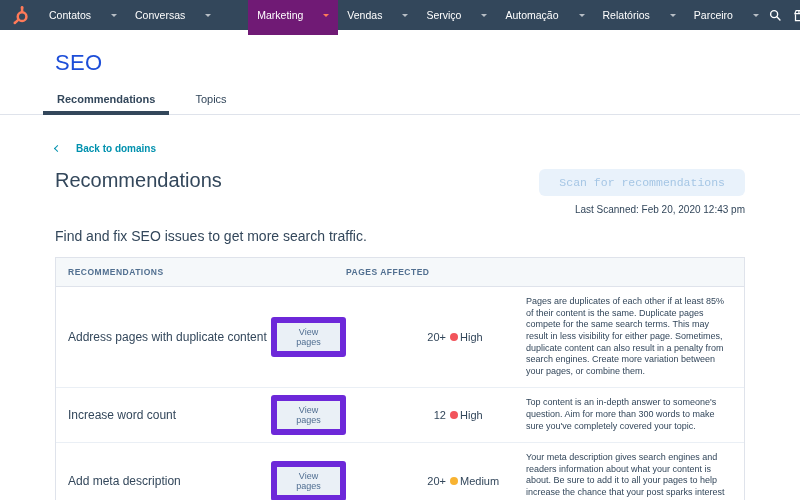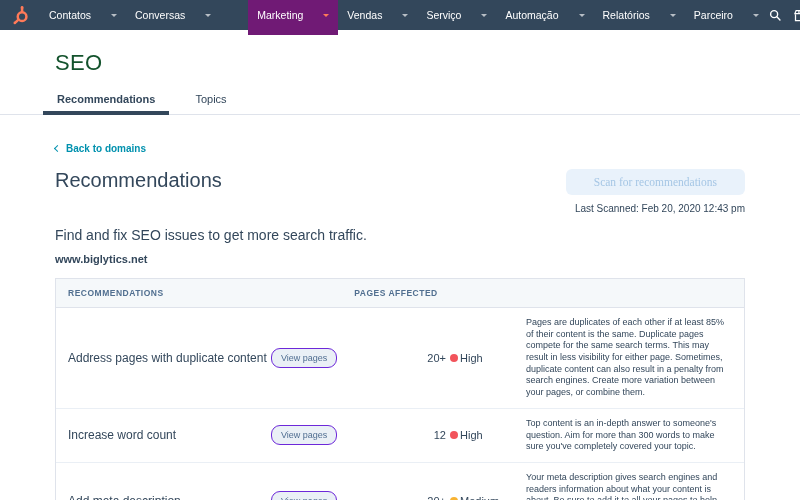--- a/index.html
+++ b/index.html
@@ -31,21 +31,21 @@
     border-right: 3px solid transparent;
     border-top: 3.5px solid rgba(255,255,255,0.65);
     margin-top: 1px;
   }
   .nav-item.active .caret { border-top-color: #ff7a59; }
   .nav-right { margin-left: auto; display: flex; align-items: center; gap: 11px; }
   .nav-icon { display: flex; align-items: center; cursor: pointer; }
 
   
   .page-head { padding: 20px 55px 0; }
-  .seo-title { font-size: 22px; font-weight: 400; letter-spacing: 0.3px; color: #14532d; }
+  .seo-title { font-size: 22px; font-weight: 400; letter-spacing: 0.3px; color: #1d4ed8; }
 
   .tabs-bar {
     margin-top: 13px;
     padding: 0 55px;
     border-bottom: 1px solid #dfe3eb;
     display: flex; gap: 36px;
   }
   .tab {
     position: relative;
     padding: 4px 2px 9px;
@@ -53,65 +53,65 @@
   }
   .tab.active { font-weight: 700; }
   .tab.active::after {
     content: ""; position: absolute; left: -12px; right: -12px; bottom: -1px;
     height: 4px; background: #33475b;
   }
 
   
   .content { padding: 22px 55px 0; }
   .back-link {
-    display: inline-flex; align-items: center; gap: 6px;
+    display: inline-flex; align-items: center; gap: 16px;
     color: #0091ae; font-size: 10px; font-weight: 700; cursor: pointer;
   }
   .chev-left {
     width: 5px; height: 5px;
     border-left: 1.5px solid #0091ae; border-bottom: 1.5px solid #0091ae;
     transform: rotate(45deg); margin-top: 1px;
   }
   .head-row { display: flex; justify-content: space-between; align-items: flex-start; margin-top: 14px; }
   .section-heading { font-size: 20px; font-weight: 400; color: #33475b; }
   .head-right { text-align: right; }
   .scan-btn {
     background: #e9f2fb; color: #a5c6e5;
     border: none; border-radius: 6px;
-    padding: 7px 28px; font-size: 11.5px;
-    font-family: Liberation Serif, serif;
+    padding: 7px 20px; font-size: 11.5px;
+    font-family: Liberation Mono, monospace;
     cursor: not-allowed;
   }
   .last-scanned { margin-top: 8px; font-size: 10px; color: #33475b; }
   .subtitle { margin-top: 13px; font-size: 14px; color: #33475b; }
   .domain { margin-top: 10px; font-size: 11px; font-weight: 700; color: #33475b; }
 
   
   .rec-table { margin: 13px 55px 0; border: 1px solid #dfe3eb; }
   .t-head, .t-row {
     display: grid;
     grid-template-columns: 215px 75px 100px 75px 1fr;
     align-items: center;
   }
   .t-head { background: #f5f8fa; border-bottom: 1px solid #dfe3eb; }
   .th {
     font-size: 8.5px; font-weight: 700; letter-spacing: 0.5px;
     color: #516f90; padding: 9px 0;
   }
   .th.c1 { padding-left: 12px; }
-  .th.c3 { text-align: center; }
+  .th.c3 { }
   .th.c4 { padding-left: 4px; }
   .th.c5 { padding-left: 5px; }
   .t-row { padding: 7px 0; }
   .t-row + .t-row { border-top: 1px solid #eaeff5; }
   .cell-name { padding-left: 12px; font-size: 12px; color: #33475b; }
   .cell-btn { display: flex; justify-content: flex-start; }
   .view-btn {
     font-size: 9px; color: #506e91;
-    background: #eaf0f6; border: 1px solid #6d28d9; border-radius: 9px;
+    background: #eaf0f6; border: 6px solid #6d28d9; border-radius: 3px;
     padding: 4px 9px; cursor: pointer;
     font-family: "Liberation Sans", sans-serif;
   }
   .cell-pages { text-align: right; font-size: 11px; color: #33475b; }
   .cell-impact { display: flex; align-items: center; gap: 2px; padding-left: 4px; font-size: 11px; }
   .dot { width: 8px; height: 8px; border-radius: 50%; background: #ccc; flex: 0 0 auto; }
   .dot.impact-high { background: #f2545b; }
   .dot.impact-medium { background: #f8b332; }
   .cell-reason { font-size: 9px; line-height: 1.3; color: #33475b; padding: 2px 14px 2px 5px; }
 </style>
@@ -208,21 +208,20 @@
 
   <div class="head-row">
     <h2 class="section-heading">Recommendations</h2>
     <div class="head-right">
       <button class="scan-btn">Scan for recommendations</button>
       <div class="last-scanned">Last Scanned: Feb 20, 2020 12:43 pm</div>
     </div>
   </div>
 
   <div class="subtitle">Find and fix SEO issues to get more search traffic.</div>
-  <div class="domain">www.biglytics.net</div>
 </div>
 
 <div class="rec-table">
   <div class="t-head">
     <div class="th c1">RECOMMENDATIONS</div>
     <div class="th c2"></div>
     <div class="th c3">PAGES AFFECTED</div>
   </div>
 
   <div class="t-body">

